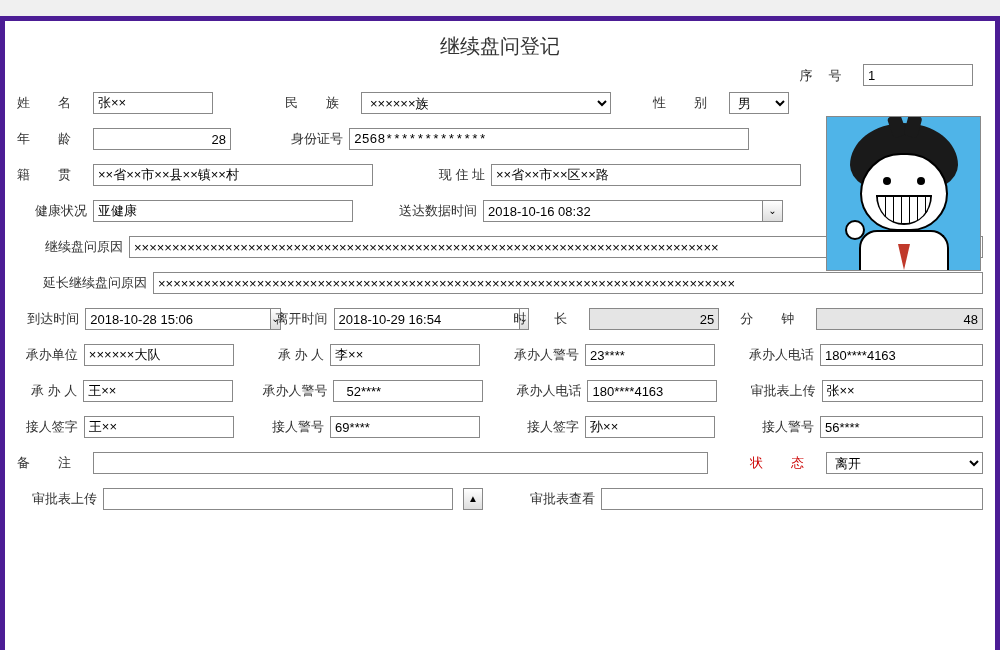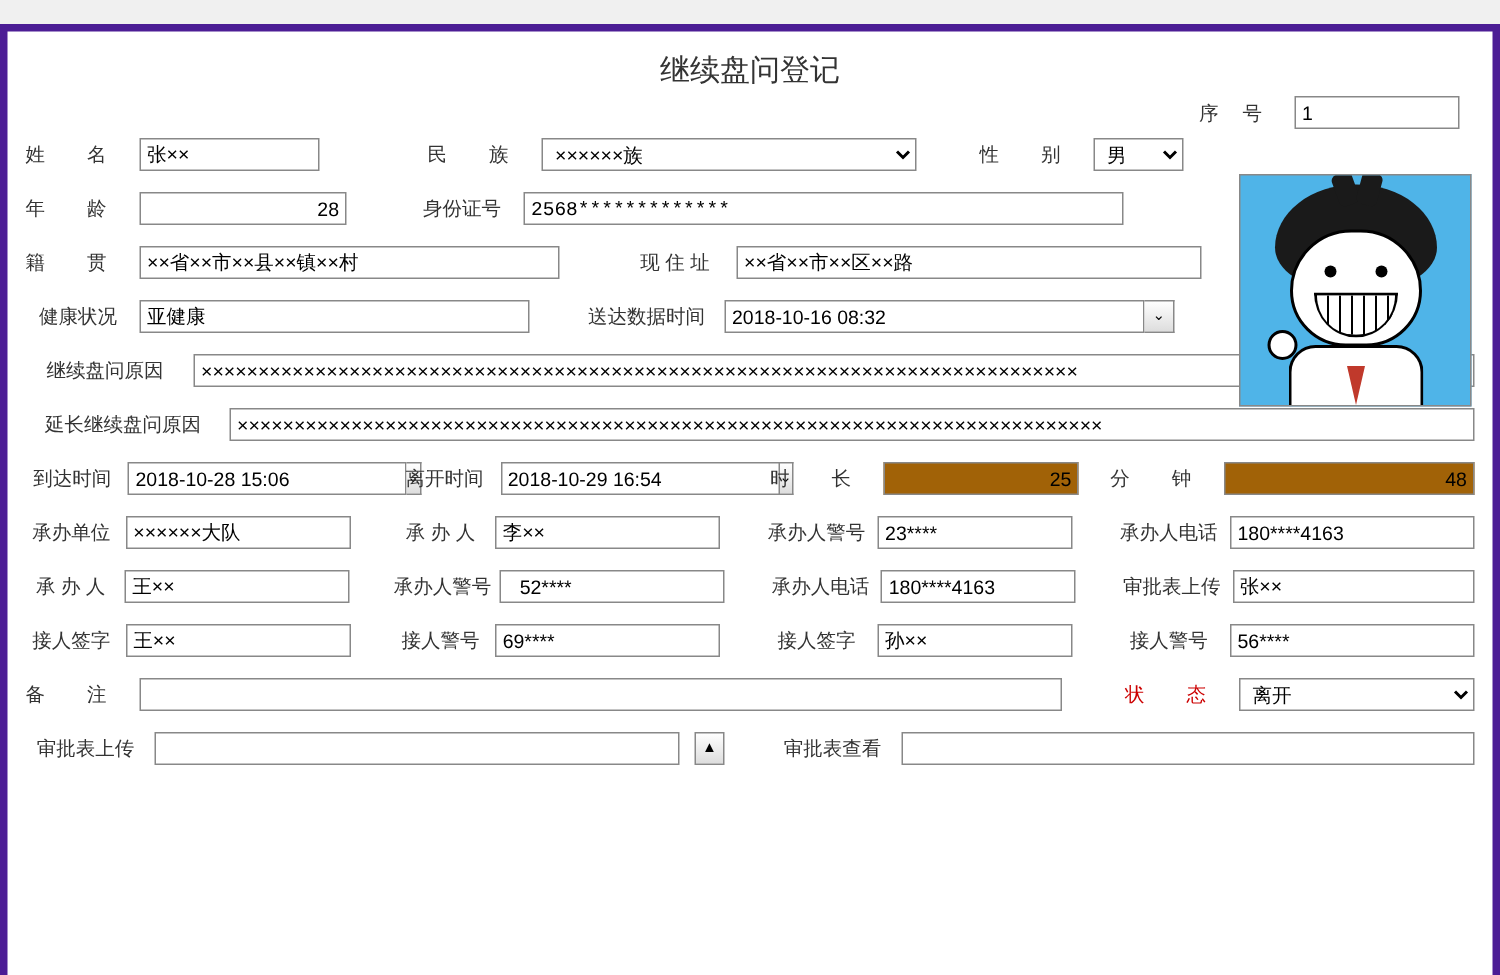--- a/index.html
+++ b/index.html
@@ -42,38 +42,38 @@
     padding: 0 4px;
   }
   .row {
     display: flex;
     align-items: center;
     margin-bottom: 14px;
     gap: 6px;
   }
   .label {
     display: inline-block;
-    text-align: center;
+    text-align: right;
     white-space: nowrap;
     color: #333;
   }
   .label.red { color: #c00; }
   .label.w70 { width: 70px; }
   .label.w80 { width: 80px; }
   .label.w100 { width: 106px; }
   .label.spread2 { letter-spacing: 28px; }
   input[type=text], select {
     height: 22px;
     border: 1px solid #888;
     background: #fff;
     padding: 0 4px;
     font-size: 13px;
     font-family: inherit;
   }
-  input.readonly { background: #a16207; text-align: right; }
+  input.readonly { background: #e5e5e5; text-align: right; }
   .flex1 { flex: 1 1 auto; min-width: 0; }
   .photo {
     position: absolute;
     top: 95px;
     right: 14px;
     width: 155px;
     height: 155px;
     border: 1px solid #888;
     background: #4fb4e8;
     overflow: hidden;

